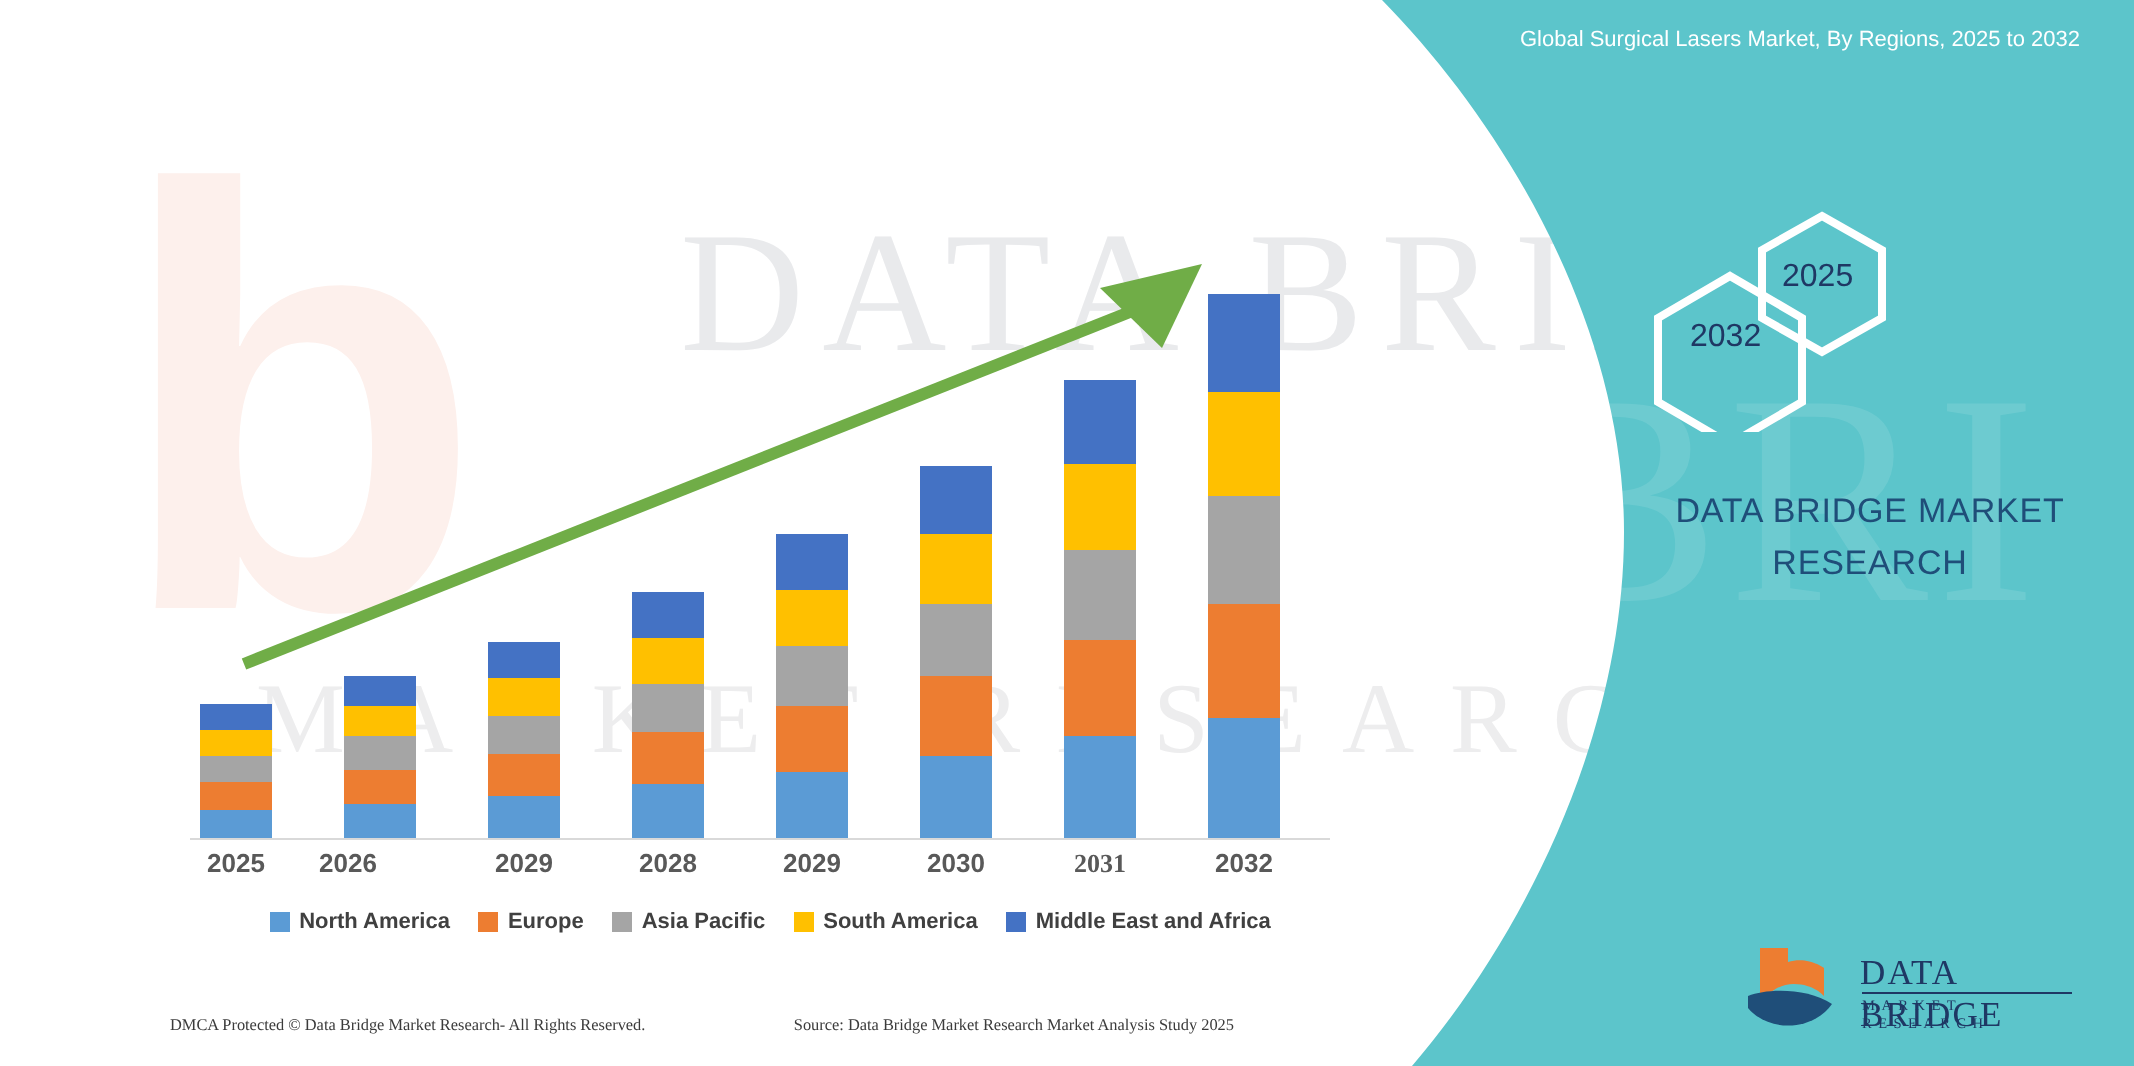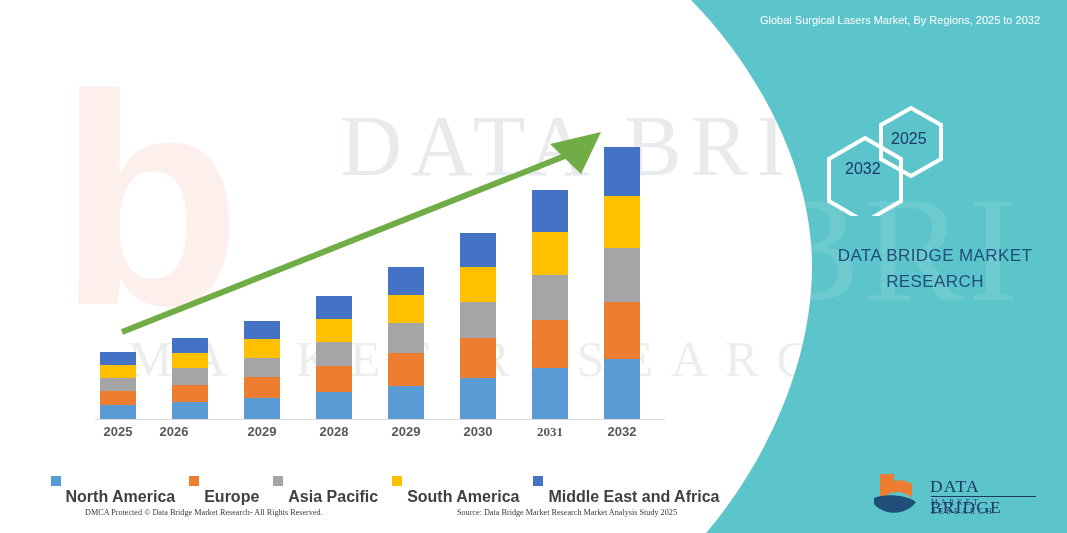--- a/index.html
+++ b/index.html
@@ -64,25 +64,25 @@
   #arrow { position:absolute; left:80px; top:110px; width:600px; height:310px; z-index:6; }
 
   
   .legend {
     position:absolute; left:95px; top:455px; width:580px;
     display:flex; justify-content:center; align-items:center; gap:14px;
     z-index:5;
   }
   .legend-item { display:flex; align-items:center; gap:5px; }
   .legend-swatch { width:10px; height:10px; flex:0 0 10px; }
-  .legend-label { font-size:16px; font-weight:bold; color:#404040; white-space:nowrap;margin-top:33px; }
+  .legend-label { font-size:11px; font-weight:bold; color:#404040; white-space:nowrap; }
 
   
   .footer {
-    position:absolute; left:85px; top:508px; width:592px;
+    position:absolute; left:85px; top:508px; width:532px;
     display:flex; justify-content:space-between; z-index:5;
   }
   .footer span { font-size:8.2px; color:#3b3b3b; font-family:"Liberation Serif", serif; white-space:nowrap; }
 
   
   #panel { position:absolute; left:0; top:0; width:1067px; height:533px; z-index:3; }
 
   .panel-title {
     position:absolute; left:740px; top:8px; width:320px;
     text-align:center; color:#ffffff; font-size:11px; line-height:25px; z-index:7;

